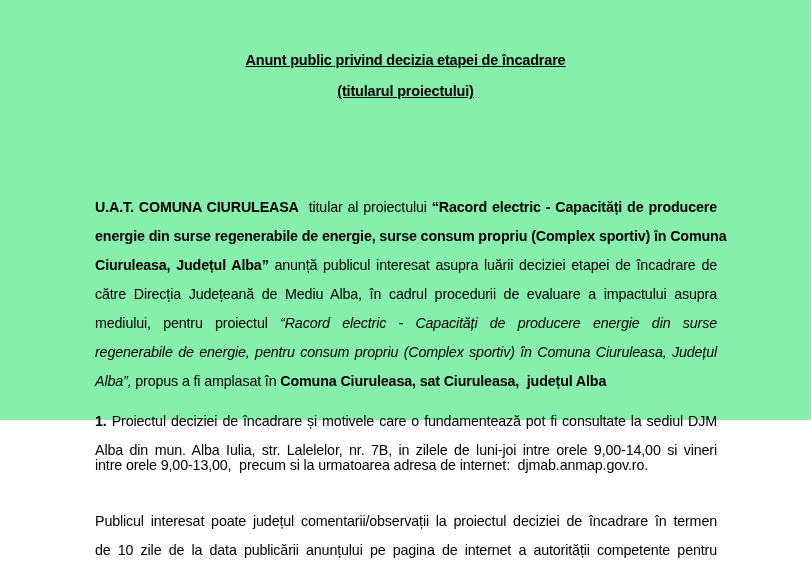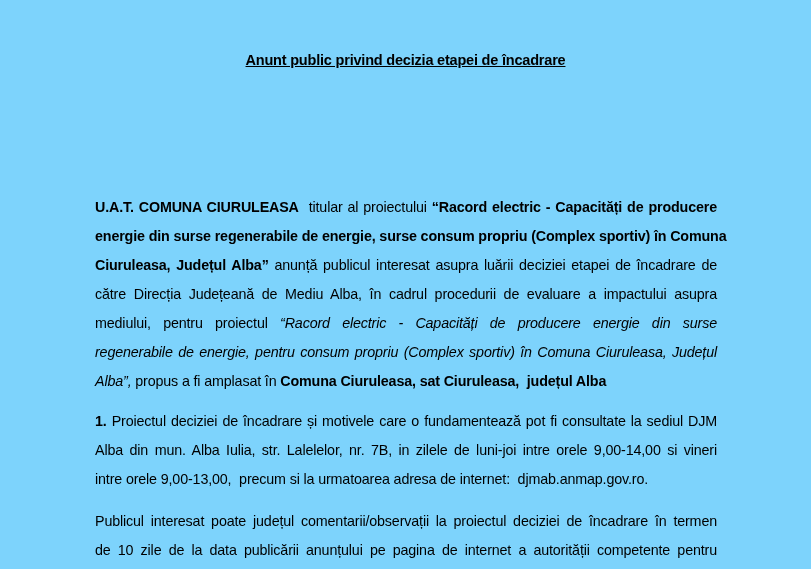--- a/index.html
+++ b/index.html
@@ -11,22 +11,22 @@
       width: 811px;
       height: 569px;
       overflow: hidden;
       position: relative;
       font-family: "Liberation Sans", "DejaVu Sans", sans-serif;
       color: #000000;
     }
     .page {
       position: absolute;
       left: 0; top: 0;
-      width: 811px; height: 569px;
-      background: #7dd3fc;
+      width: 811px; height: 420px;
+      background: #86efac;
     }
     .title {
       position: absolute;
       left: 0; width: 811px;
       text-align: center;
       font-weight: bold;
       font-size: 14.5px;
       text-decoration: underline;
       letter-spacing: -0.2px;
       white-space: nowrap;
@@ -47,20 +47,21 @@
     }
     .b { font-weight: bold; }
     .i { font-style: italic; text-align: right; }
   </style>
 </head>
 <body>
 
 <div class="page">
 
   <div class="title" style="top:52px;">Anunt public privind decizia etapei de încadrare</div>
+  <div class="title" style="top:83px;">(titularul proiectului)</div>
 
   <div>
     <div class="line justify" style="top:170px;">
       <span class="b">U.A.T. COMUNA CIURULEASA</span><span style="white-space:pre;">  titular al proiectului </span><span class="b">“Racord electric - Capacități de producere</span>
     </div>
     <div class="line justify b" style="top:199px;">energie din surse regenerabile de energie, surse consum propriu (Complex sportiv) în Comuna</div>
     <div class="line justify" style="top:228px;">
       <span class="b">Ciuruleasa, Județul Alba”</span><span> anunță publicul interesat asupra luării deciziei etapei de încadrare de</span>
     </div>
     <div class="line justify" style="top:257px;">către Direcția Județeană de Mediu Alba, în cadrul procedurii de evaluare a impactului asupra</div>
@@ -71,21 +72,21 @@
     <div class="line" style="top:344px;">
       <span class="i">Alba”,</span><span> propus a fi amplasat în </span><span class="b" style="white-space:pre;">Comuna Ciuruleasa, sat Ciuruleasa,  județul Alba</span>
     </div>
   </div>
 
   <div>
     <div class="line justify" style="top:384px;">
       <span class="b">1.</span><span> Proiectul deciziei de încadrare și motivele care o fundamentează pot fi consultate la sediul DJM</span>
     </div>
     <div class="line justify" style="top:413px;">Alba din mun. Alba Iulia, str. Lalelelor, nr. 7B, in zilele de luni-joi intre orele 9,00-14,00 si vineri</div>
-    <div class="line" style="top:442px; white-space:pre;">intre orele 9,00-13,00,  precum si la urmatoarea adresa de internet:  djmab.anmap.gov.ro.</div>
+    <div class="line" style="top:428px; white-space:pre;">intre orele 9,00-13,00,  precum si la urmatoarea adresa de internet:  djmab.anmap.gov.ro.</div>
   </div>
 
   <div>
     <div class="line justify" style="top:484px;">Publicul interesat poate județul comentarii/observații la proiectul deciziei de încadrare în termen</div>
     <div class="line justify" style="top:513px;">de 10 zile de la data publicării anunțului pe pagina de internet a autorității competente pentru</div>
     <div class="line" style="top:542px;">publicării mediului.</div>
   </div>
 
 </div>
 

